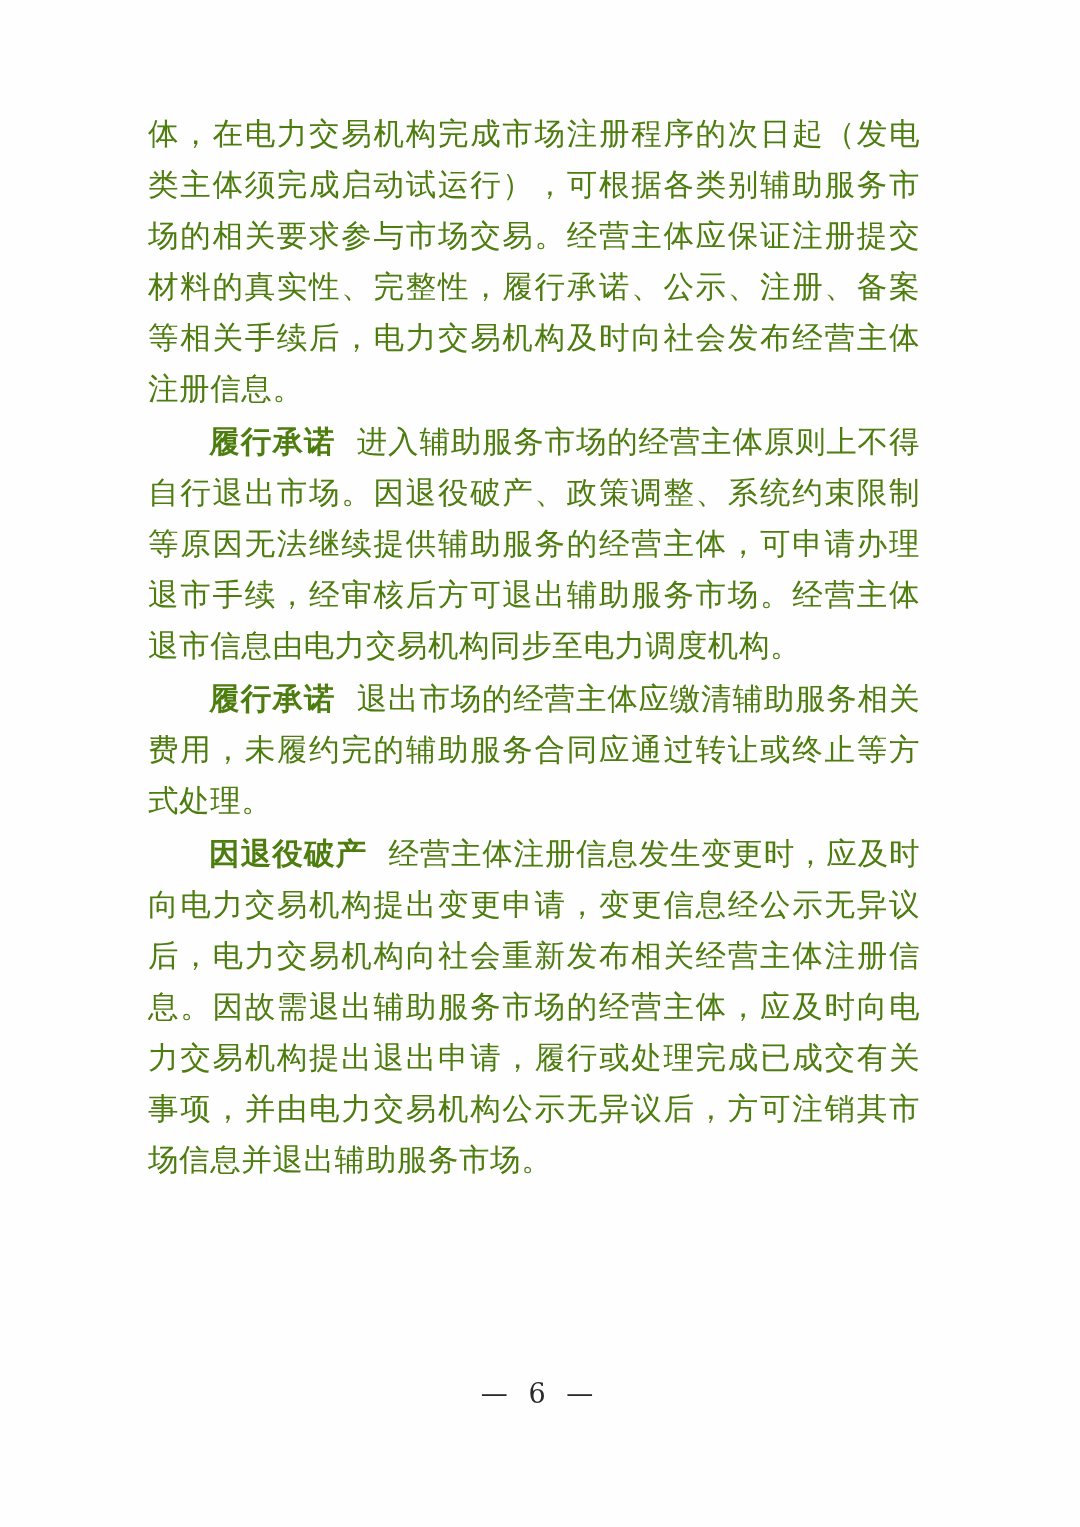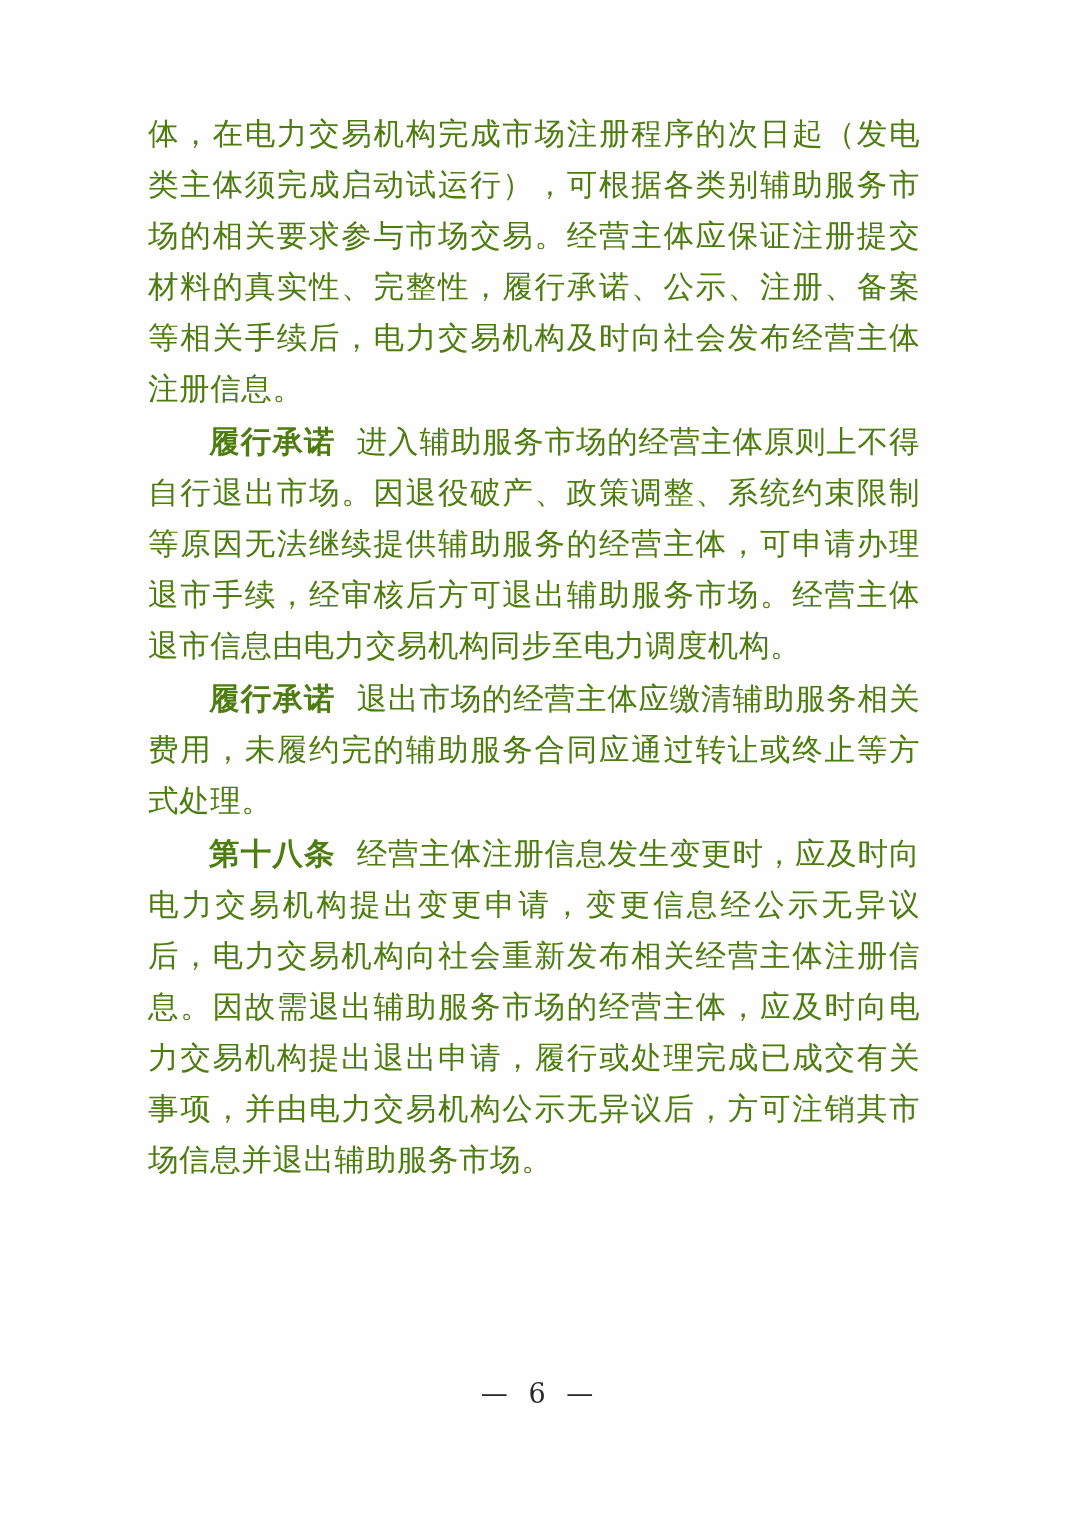--- a/index.html
+++ b/index.html
@@ -71,21 +71,21 @@
 
     <p class="para indent">
       <span class="article-label">履行承诺</span><span>&nbsp;&nbsp;</span><span>进入辅助服务市场的经营主体原则上不得自行退出市场。因退役破产、政策调整、系统约束限制等原因无法继续提供辅助服务的经营主体，可申请办理退市手续，经审核后方可退出辅助服务市场。经营主体退市信息由电力交易机构同步至电力调度机构。</span>
     </p>
 
     <p class="para indent">
       <span class="article-label">履行承诺</span><span>&nbsp;&nbsp;</span><span>退出市场的经营主体应缴清辅助服务相关费用，未履约完的辅助服务合同应通过转让或终止等方式处理。</span>
     </p>
 
     <p class="para indent">
-      <span class="article-label">第十八条</span><span>&nbsp;&nbsp;</span><span>经营主体注册信息发生变更时，应及时向电力交易机构提出变更申请，变更信息经公示无异议后，电力交易机构向社会重新发布相关经营主体注册信息。因故需退出辅助服务市场的经营主体，应及时向电力交易机构提出退出申请，履行或处理完成已成交有关事项，并由电力交易机构公示无异议后，方可注销其市场信息并退出辅助服务市场。</span>
+      <span class="article-label">因退役破产</span><span>&nbsp;&nbsp;</span><span>经营主体注册信息发生变更时，应及时向电力交易机构提出变更申请，变更信息经公示无异议后，电力交易机构向社会重新发布相关经营主体注册信息。因故需退出辅助服务市场的经营主体，应及时向电力交易机构提出退出申请，履行或处理完成已成交有关事项，并由电力交易机构公示无异议后，方可注销其市场信息并退出辅助服务市场。</span>
     </p>
 
   </div>
 
   <div class="footer">
     <span>— 6 —</span>
   </div>
 
 </div>
 

